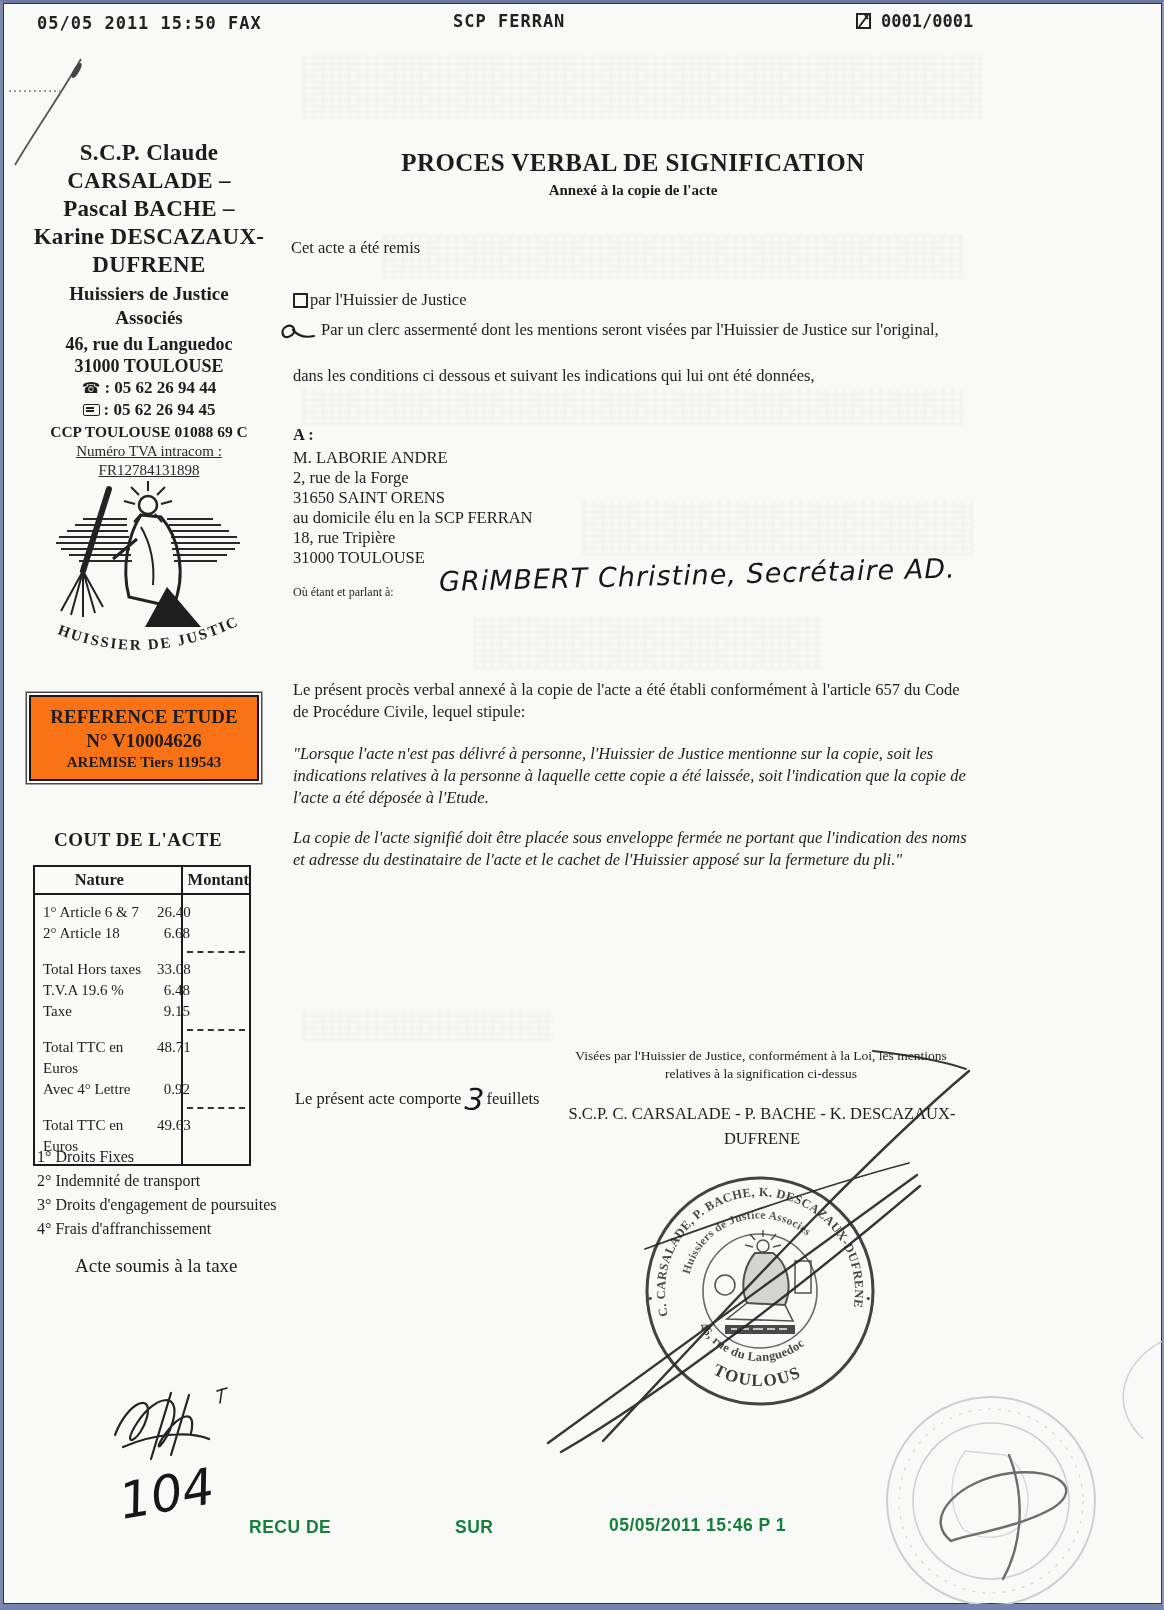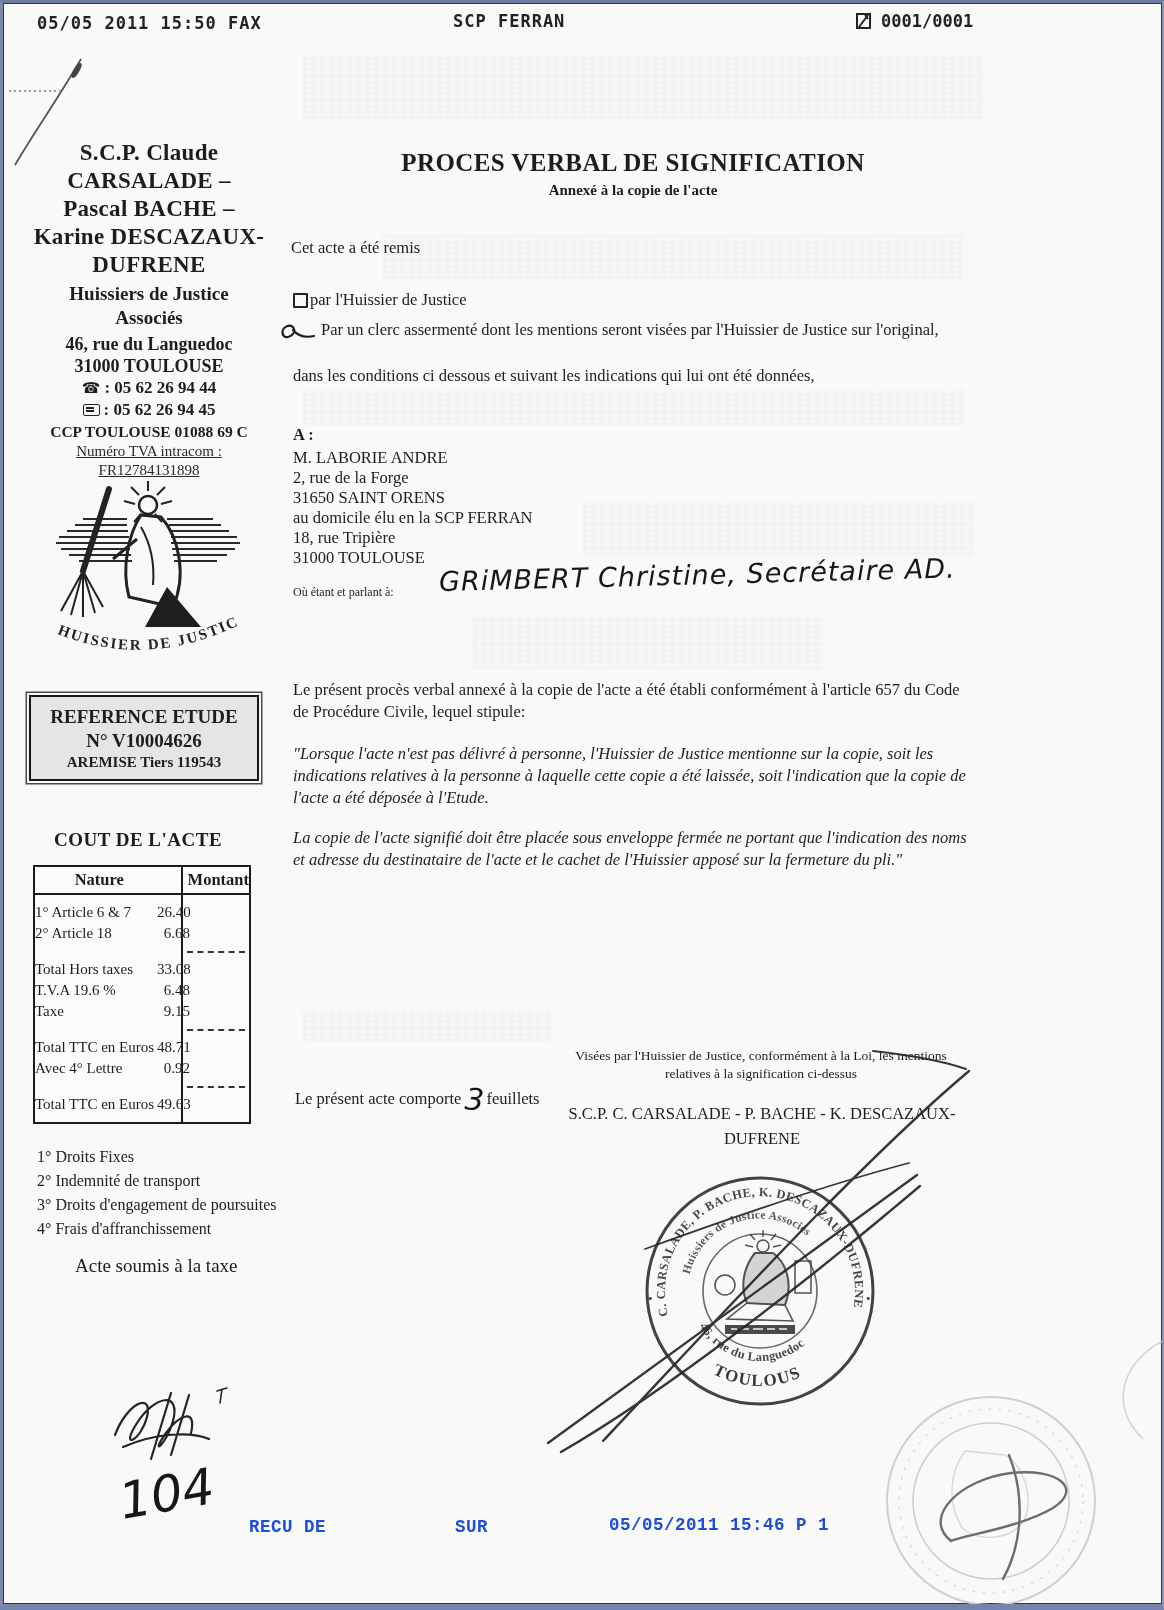--- a/index.html
+++ b/index.html
@@ -27,34 +27,34 @@
   .lh-addr{font-weight:700;font-size:18px;line-height:22px;margin-top:3px;}
   .lh-tel{font-weight:700;font-size:17px;line-height:22px;display:flex;justify-content:center;align-items:center;gap:4px;}
   .lh-ccp{font-weight:700;font-size:15.5px;margin-top:2px;}
   .lh-tva{font-size:15px;text-decoration:underline;margin-top:2px;color:#2a2a2a;}
   .phone-glyph{font-family:"DejaVu Sans",sans-serif;font-size:15px;}
   .fax-glyph{display:inline-block;width:15px;height:10px;border:1.5px solid #222;border-radius:2px;position:relative;}
   .fax-glyph::after{content:"";position:absolute;left:2px;top:2px;width:8px;height:1.5px;background:#222;box-shadow:0 3px 0 #222;}
   
   .refbox{position:absolute;left:26px;top:692px;width:218px;padding:9px 4px 8px;
     text-align:center;border:2.5px solid #161616;
-    box-shadow:0 0 0 2px #f9f9f7,0 0 0 3.5px #4a4a4a;background:#e5e5e5;}
+    box-shadow:0 0 0 2px #f9f9f7,0 0 0 3.5px #4a4a4a;background:#f97316;}
   .ref1{font-weight:700;font-size:19px;}
   .ref2{font-weight:700;font-size:19px;margin-top:2px;}
   .ref3{font-weight:700;font-size:15px;margin-top:2px;}
   
   .cost-title{position:absolute;left:20px;top:826px;width:230px;text-align:center;
     font-weight:700;font-size:19px;letter-spacing:.5px;}
   .cost-table{position:absolute;left:30px;top:862px;width:214px;border:2.5px solid #1b1b1b;background:#fbfbfa;}
   .ct-divider{position:absolute;left:146px;top:0;bottom:0;width:0;border-left:2px solid #1b1b1b;}
   .ct-header{display:flex;border-bottom:2.5px solid #1b1b1b;font-weight:700;font-size:16.5px;}
   .ct-header .hn{width:146px;text-align:center;padding:3px 0;}
   .ct-header .hm{width:68px;text-align:center;padding:3px 0;margin-left:24px;}
   .ct-row{display:flex;font-size:15px;line-height:21px;}
-  .ct-row .n{width:122px;box-sizing:border-box;}
+  .ct-row .n{width:122px;padding-left:8px;box-sizing:border-box;}
   .ct-row .m{width:50px;text-align:right;padding-right:17px;box-sizing:border-box;}
   .ct-sep{height:15px;position:relative;}
   .ct-sep .dash{position:absolute;right:4px;top:7px;width:58px;border-top:2px dashed #333;}
   .ct-pad{height:7px;}
   
   .footnotes{position:absolute;left:34px;top:1126px;font-size:16px;line-height:24px;margin-top:16px;}
   .taxnote{position:absolute;left:72px;top:1252px;font-size:19px;}
   .hw-104{position:absolute;left:116px;top:1462px;font-family:"DejaVu Sans",sans-serif;
     font-style:italic;font-size:50px;color:#2e2e2e;transform:rotate(-10deg);font-weight:400;}
   
@@ -77,21 +77,21 @@
   .quote1{position:absolute;left:290px;top:740px;width:686px;font-style:italic;font-weight:500;}
   .quote2{position:absolute;left:290px;top:824px;width:686px;font-style:italic;font-weight:500;}
   .para2{position:absolute;left:290px;top:902px;width:684px;}
   .visa{position:absolute;left:556px;top:1044px;width:404px;text-align:center;font-size:13.5px;line-height:18px;}
   .sheets{position:absolute;left:292px;top:1086px;font-size:16.5px;}
   .big3{font-family:"DejaVu Sans",sans-serif;font-style:italic;font-size:30px;
     display:inline-block;transform:rotate(4deg);margin:0 2px 0 4px;line-height:10px;vertical-align:-6px;}
   .sigfirm{position:absolute;left:556px;top:1098px;width:406px;text-align:center;
     font-size:16.5px;line-height:25px;}
   
-  .footer{font-family:Liberation Mono, monospace;font-weight:700;font-size:17.5px;color:#1d4ed8;letter-spacing:.5px;}
+  .footer{font-family:Liberation Sans, sans-serif;font-weight:700;font-size:17.5px;color:#15803d;letter-spacing:.5px;}
   .f-recu{position:absolute;left:246px;top:1514px;}
   .f-sur{position:absolute;left:452px;top:1514px;}
   .f-ts{position:absolute;left:606px;top:1512px;}
   
   .noise{position:absolute;opacity:.06;filter:blur(1px);pointer-events:none;
     background:repeating-linear-gradient(0deg,#666 0 2px,transparent 2px 6px),
                repeating-linear-gradient(90deg,#888 0 3px,transparent 3px 9px);}
   svg text{font-family:"Liberation Serif",serif;}
   .overlay{position:absolute;left:0;top:0;pointer-events:none;}
 </style>

